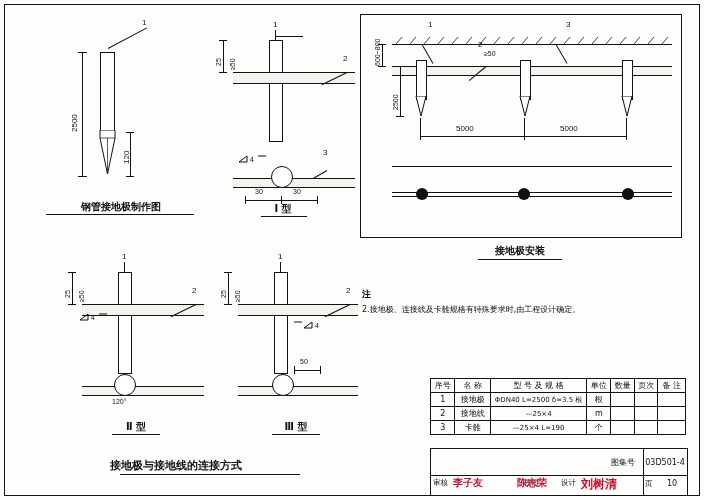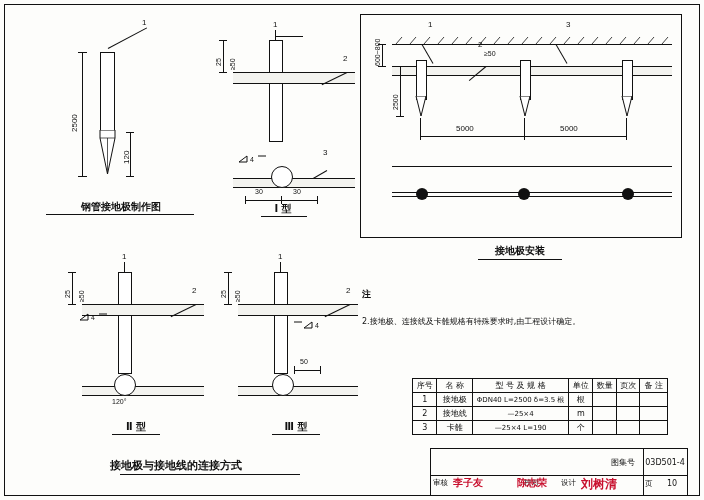--- a/index.html
+++ b/index.html
@@ -247,24 +247,24 @@
     <div class="dot" style="left:56px;top:174px;width:12px;height:12px;"></div>
     <div class="dot" style="left:158px;top:174px;width:12px;height:12px;"></div>
     <div class="dot" style="left:262px;top:174px;width:12px;height:12px;"></div>
 
     <div class="abs cn ttl10" style="left:90px;top:230px;width:140px;text-align:center;">接地极安装</div>
     <div class="line h1 abs" style="left:118px;top:245px;width:84px;"></div>
   </div>
 
   <div class="abs" style="left:362px;top:288px;width:310px;">
     <div class="cn lbl9" style="font-weight:bold;">注</div>
-    <div class="cn lbl" style="margin-top:15px;line-height:12px;">2.接地极、连接线及卡雒规格有特殊要求时,由工程设计确定。</div>
-  </div>
-
-  <table class="bom abs cn" style="left:412px;top:378px;width:256px;">
+    <div class="cn lbl" style="margin-top:3px;line-height:12px;">2.接地极、连接线及卡雒规格有特殊要求时,由工程设计确定。</div>
+  </div>
+
+  <table class="bom abs cn" style="left:430px;top:378px;width:256px;">
     <tbody>
         <tr>
       <td style="width:24px;">序号</td>
       <td style="width:40px;">名  称</td>
       <td style="width:96px;">型 号 及 规 格</td>
       <td style="width:24px;">单位</td>
       <td style="width:22px;">数量</td>
       <td style="width:22px;">页次</td>
       <td style="width:28px;">备  注</td>
     </tr>

